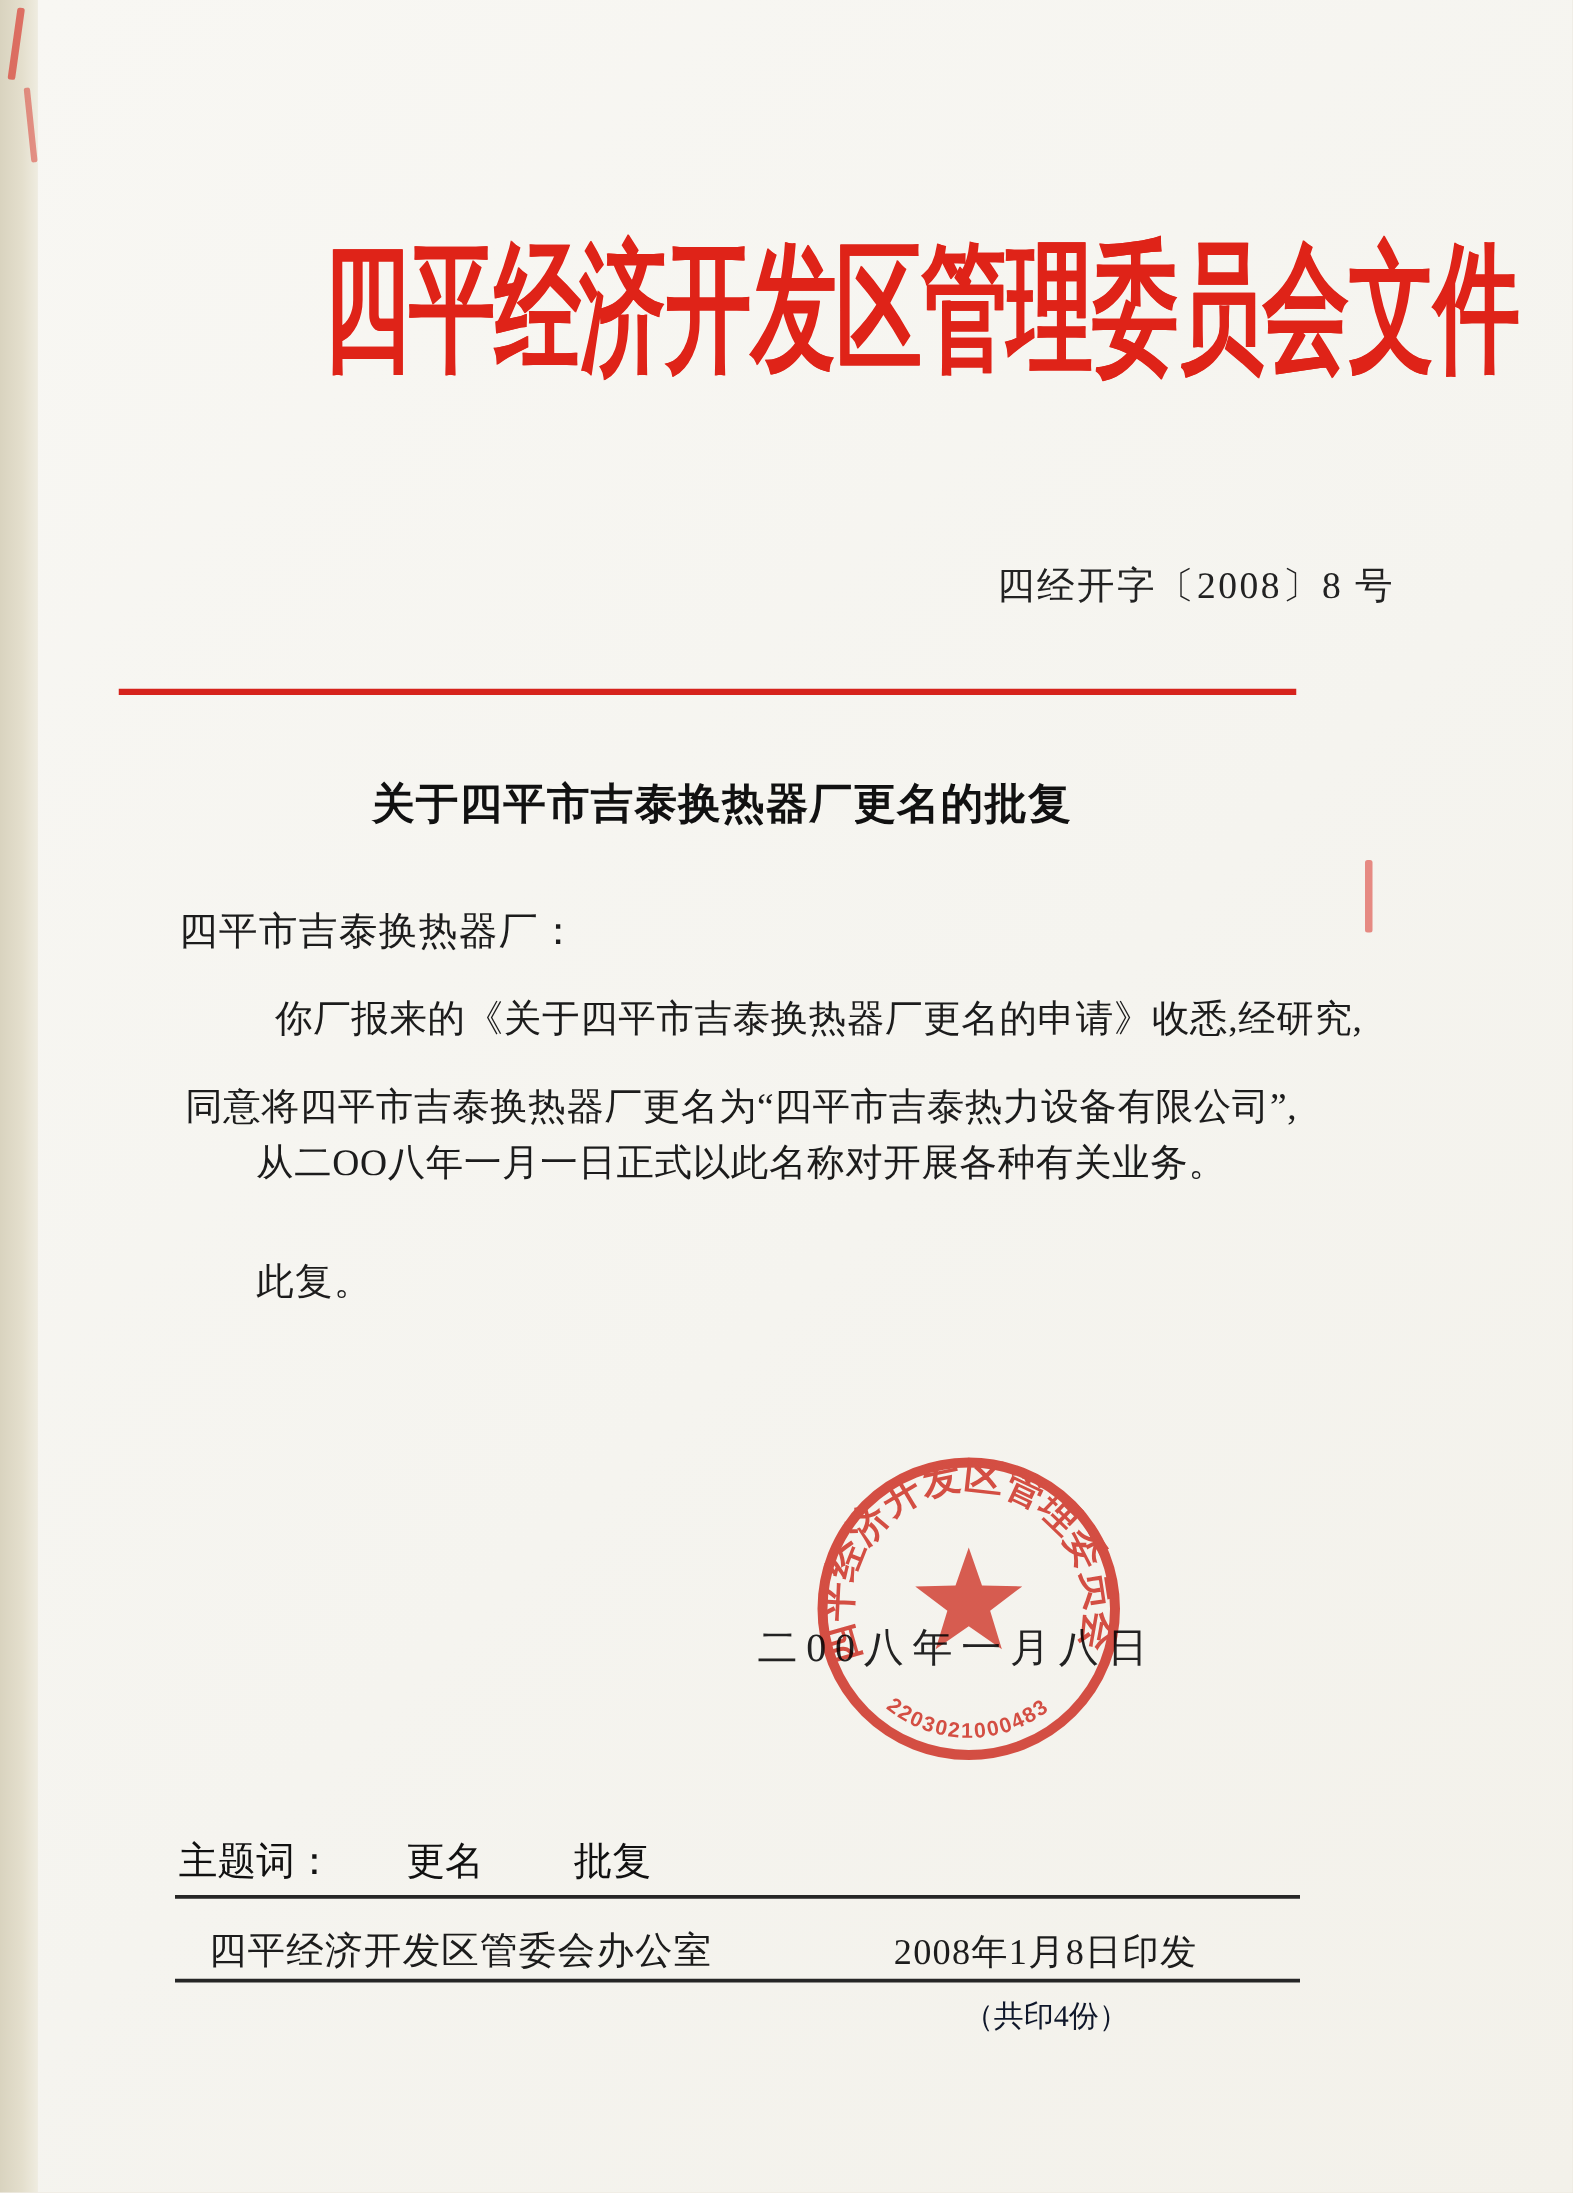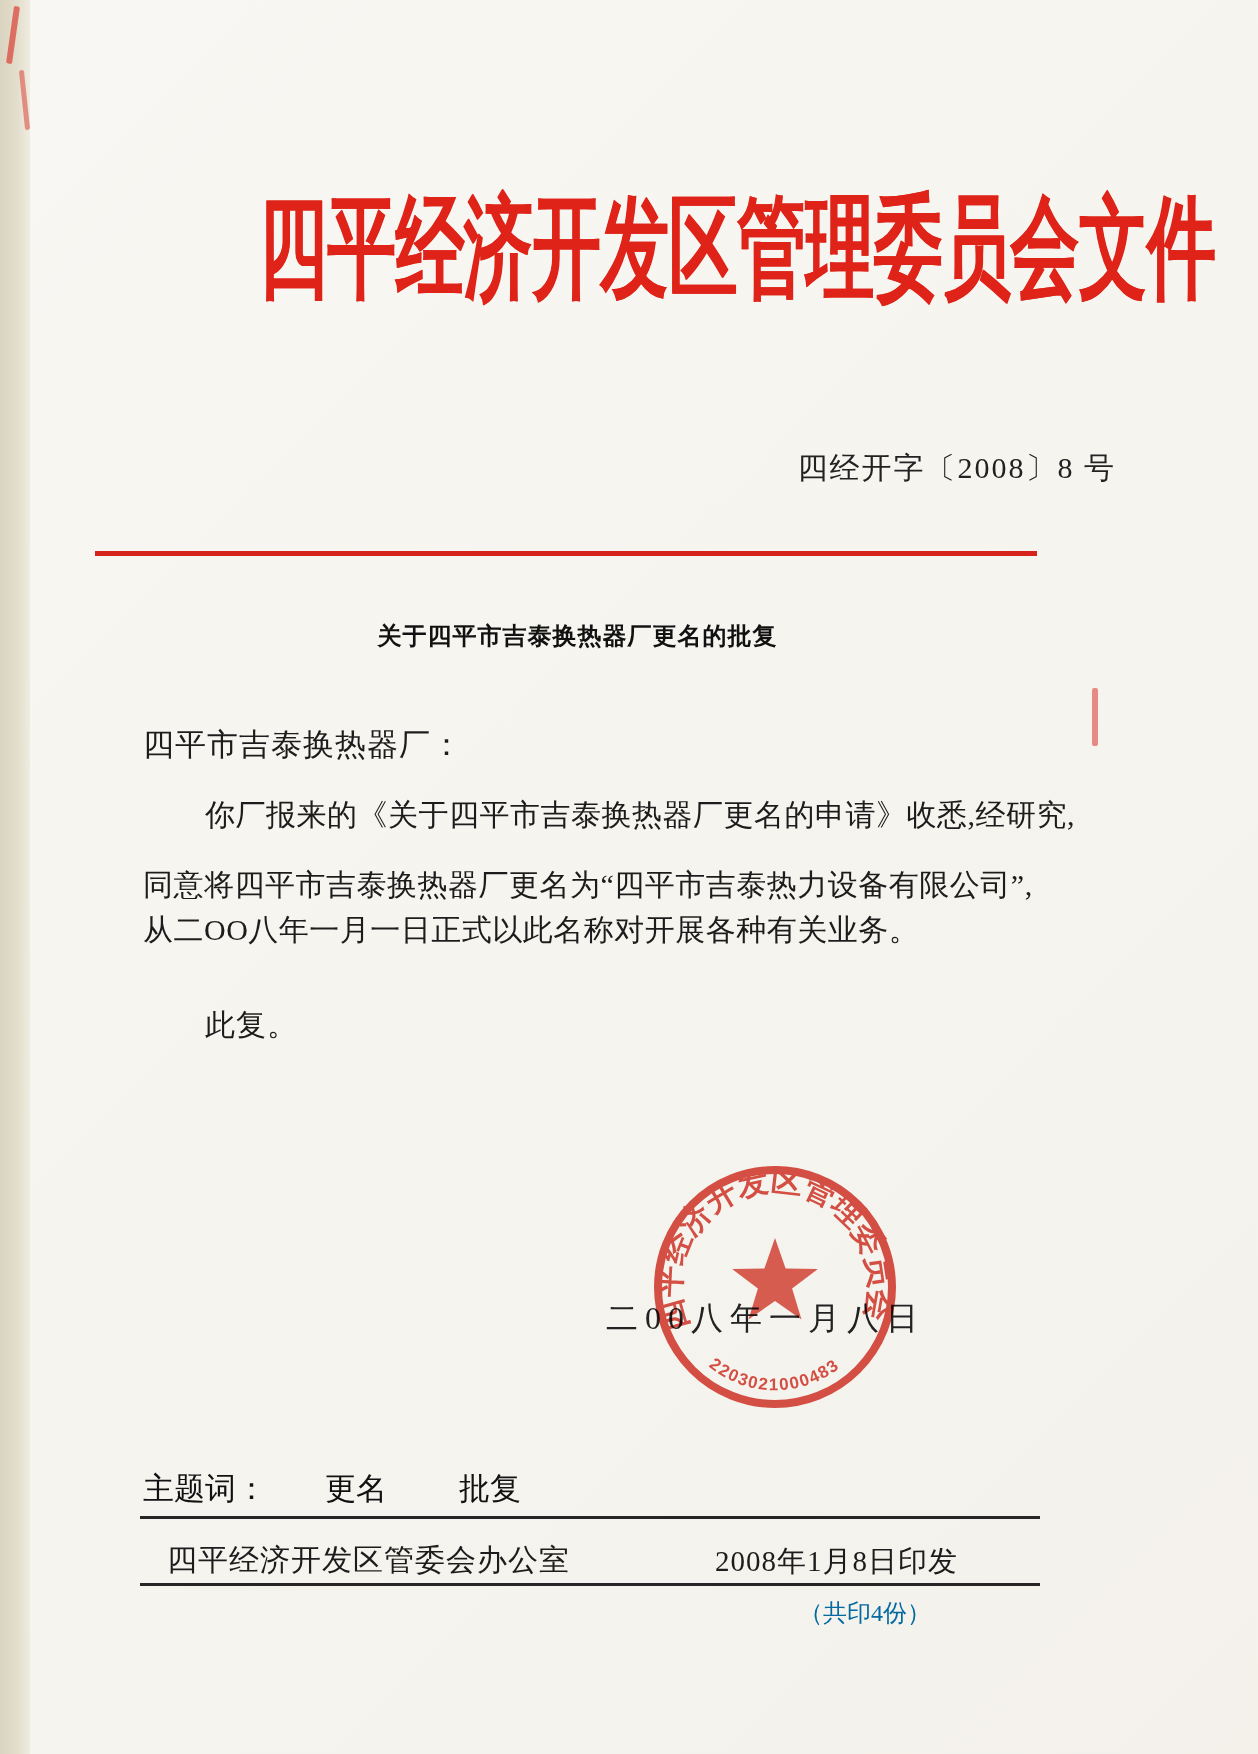--- a/index.html
+++ b/index.html
@@ -41,31 +41,32 @@
     letter-spacing:2px;
   }
   .red-rule{
     position:absolute;left:95px;top:551px;width:942px;height:5px;
     background:#d6231c;
   }
   .doc-title{
     position:absolute;left:0;top:620px;width:1155px;
     text-align:center;
     font-family:"Liberation Sans", sans-serif;
-    font-weight:bold;font-size:24px;color:#111;
+    font-weight:bold;font-size:34px;color:#111;
     letter-spacing:1px;
   }
   .salutation{
     position:absolute;left:143px;top:724px;
     font-size:31px;color:#1c1c1c;letter-spacing:1px;
   }
   .body-line{
     position:absolute;left:143px;width:900px;
     font-size:30px;color:#1c1c1c;letter-spacing:0.5px;
     white-space:nowrap;
+    text-align:center;
   }
   .body-line.l1{top:795px;left:205px;}
   .body-line.l2{top:865px;}
   .body-line.l3{top:893px;margin-top:17px;}
   .closing{
     position:absolute;left:205px;top:1005px;
     font-size:30px;color:#1c1c1c;letter-spacing:1px;
   }
   .doc-date{
     position:absolute;left:606px;top:1297px;
@@ -92,22 +93,22 @@
   .issuing-office{
     position:absolute;left:143px;top:1540px;
     font-size:30px;color:#1c1c1c;letter-spacing:1px;margin-left:24px;
   }
   .print-date{
     position:absolute;left:715px;top:1542px;width:230px;
     text-align:left;font-size:29px;color:#1c1c1c;letter-spacing:1px;
     white-space:nowrap;
   }
   .copies-note{
-    position:absolute;left:780px;top:1597px;width:170px;
-    text-align:center;font-size:24px;color:#0369a1;
+    position:absolute;left:752px;top:1597px;width:170px;
+    text-align:center;font-size:24px;color:#0f172a;
   }
 </style>
 </head>
 <body>
 
 <div class="paper"></div>
 <div class="scan-edge"></div>
 <div class="artifact a1"></div>
 <div class="artifact a2"></div>
 <div class="artifact a3"></div>

